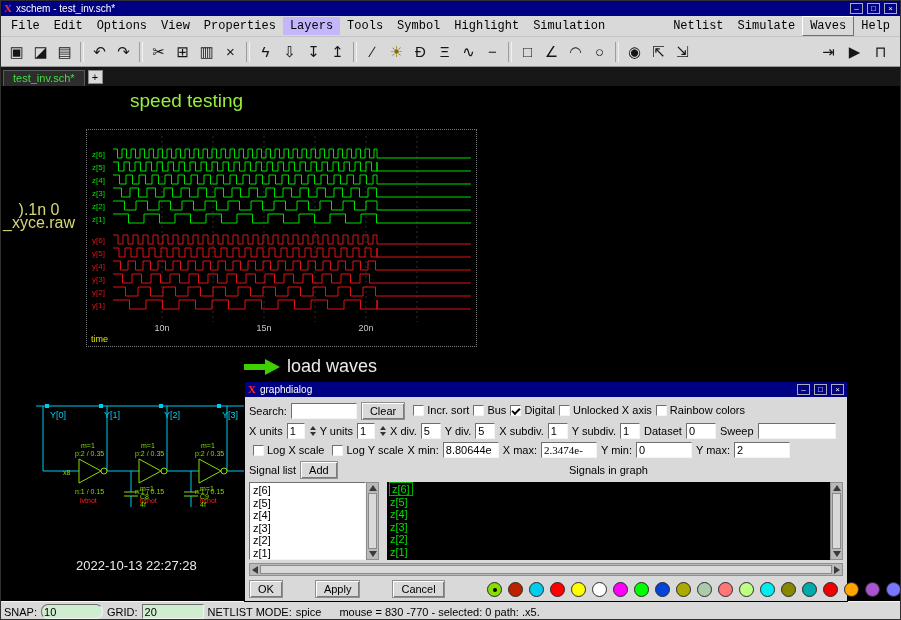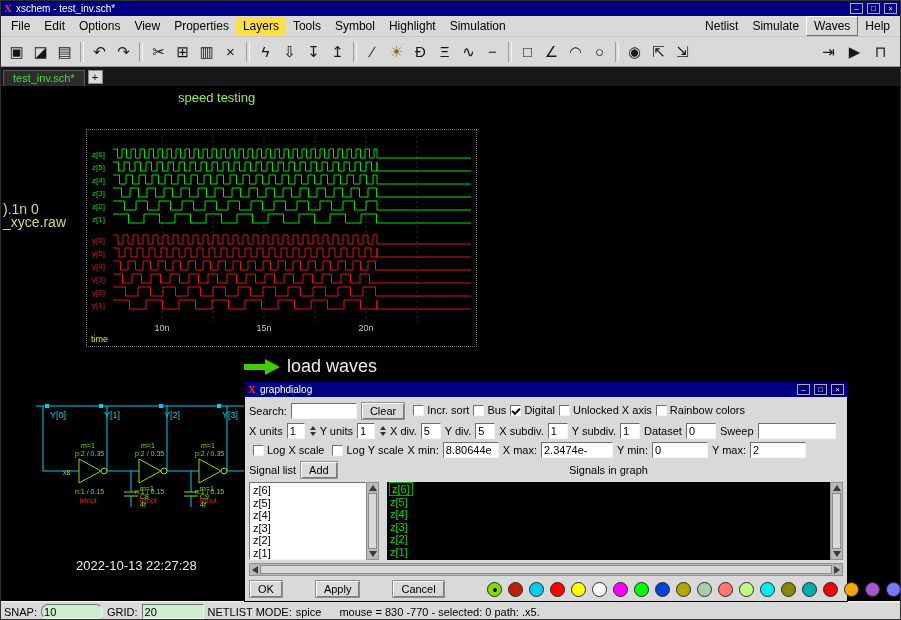--- a/index.html
+++ b/index.html
@@ -6,43 +6,43 @@
   html,body { width:901px; height:620px; background:#000; font-family:"Liberation Sans",sans-serif; }
   .window { position:relative; width:901px; height:620px; background:#d9d9d9; overflow:hidden; border:1px solid #303030; }
 
   
   .titlebar { height:15px; background:#000082; color:#fff; display:flex; align-items:center; font-size:10px; padding:0 3px; gap:4px; }
   .tb-logo { color:#ff2a2a; font-weight:bold; font-family:"Liberation Serif",serif; font-size:11px; line-height:11px; }
   .tb-title { flex:1; white-space:nowrap; overflow:hidden; }
   .tb-btn { width:13px; height:11px; border:1px solid #aab; display:flex; align-items:center; justify-content:center; font-size:8px; line-height:8px; color:#fff; }
 
   
-  .menubar { height:21px; background:#d9d9d9; display:flex; align-items:center; font-size:12px; padding:0 3px; border-bottom:1px solid #c4c4c4; }
+  .menubar { height:21px; background:#d9d9d9; display:flex; align-items:center; font-size:12px; padding:0 3px; border-bottom:1px solid #c4c4c4;font-family:Liberation Mono, monospace; }
   .menu-group { display:flex; align-items:center; }
   .menu-item { padding:2px 7px; color:#000; white-space:nowrap; }
   .menu-item.raised { border:1px solid; border-color:#ffffff #6f6f6f #6f6f6f #ffffff; }
   .menu-spacer { flex:1; }
 
   
   .toolbar { height:30px; background:#d9d9d9; display:flex; align-items:center; padding:0 4px; border-bottom:1px solid #979797; }
   .tool-group { display:flex; align-items:center; gap:1px; }
   .tool-group.right { margin-left:auto; margin-right:4px; gap:3px; }
   .tool { width:23px; height:23px; display:flex; align-items:center; justify-content:center; font-size:15px; color:#161616; }
   .tsep { width:4px; height:20px; border-left:1px solid #9d9d9d; border-right:1px solid #f2f2f2; margin:0 3px; }
 
   
   .tabbar { height:19px; background:#171717; display:flex; align-items:flex-end; padding-left:2px; gap:3px; }
   .tab { background:#2d2d2d; border:1px solid #5a5a5a; border-bottom:none; padding:1px 9px 2px; font-size:11px; }
   .tab-new { background:#d9d9d9; color:#000; width:15px; height:14px; line-height:13px; text-align:center; font-size:11px; border:1px solid #8a8a8a; margin-bottom:2px; }
 
   
   .canvas { position:relative; height:515px; background:#000; overflow:hidden; }
-  .heading { position:absolute; left:129px; top:4px; font-size:13px;margin-left:48px; }
+  .heading { position:absolute; left:129px; top:4px; font-size:19px; }
   .graphbox { position:absolute; left:85px; top:43px; width:391px; height:218px; border:1px dotted #7a7a7a; }
-  .spice-text { position:absolute; left:2px; top:117px; font-size:14px; line-height:13px; }
+  .spice-text { position:absolute; left:2px; top:117px; font-size:16px; line-height:13px;text-align:center; }
   .loadwaves { position:absolute; left:243px; top:270px; display:flex; align-items:center; gap:7px; }
   .lw-text { color:#eaeaea; font-size:18px; }
   #schematic-svg { position:absolute; left:0; top:305px; }
   .datetext { position:absolute; left:75px; top:472px; font-size:13px; color:#e9e9e9; }
 
   
   .dialog { position:absolute; left:243px; top:380px; width:604px; height:221px; background:#d9d9d9; border:1px solid #000; z-index:10; }
   .dlg-body { padding:2px 4px; font-size:11px; }
   .row { display:flex; align-items:center; gap:4px; margin-top:3px; }
   .lbl { white-space:nowrap; }
@@ -92,21 +92,21 @@
     <span class="tb-btn">×</span>
   </div>
 
   <div class="menubar">
     <span class="menu-group">
         <span class="menu-item">File</span>
         <span class="menu-item">Edit</span>
         <span class="menu-item">Options</span>
         <span class="menu-item">View</span>
         <span class="menu-item">Properties</span>
-        <span class="menu-item" style="background: #fde047;">Layers</span>
+        <span class="menu-item" style="background: #c4b5fd;">Layers</span>
         <span class="menu-item">Tools</span>
         <span class="menu-item">Symbol</span>
         <span class="menu-item">Highlight</span>
         <span class="menu-item">Simulation</span>
       </span>
     <span class="menu-spacer"></span>
     <span class="menu-group">
         <span class="menu-item">Netlist</span>
         <span class="menu-item">Simulate</span>
         <span class="menu-item raised">Waves</span>
@@ -337,21 +337,21 @@
             <span class="cb"></span>
             <span class="cblbl">Log X scale</span>
           </span>
           <span class="cbwrap">
             <span class="cb"></span>
             <span class="cblbl">Log Y scale</span>
           </span>
           <span class="lbl">X min:</span>
           <input class="tk-input" value="8.80644e" style="width: 56px;">
           <span class="lbl">X max:</span>
-          <input class="tk-input" value="2.3474e-" style="width: 72px;">
+          <input class="tk-input" value="2.3474e-" style="width: 56px; font-family: Liberation Serif, serif;">
           <span class="lbl">Y min:</span>
           <input class="tk-input" value="0" style="width: 56px;">
           <span class="lbl">Y max:</span>
           <input class="tk-input" value="2" style="width: 56px;">
         </div>
       <div class="row heads">
         <span class="lbl">Signal list</span>
         <button class="tk-btn">Add</button>
         <span class="graph-head">Signals in graph</span>
       </div>

